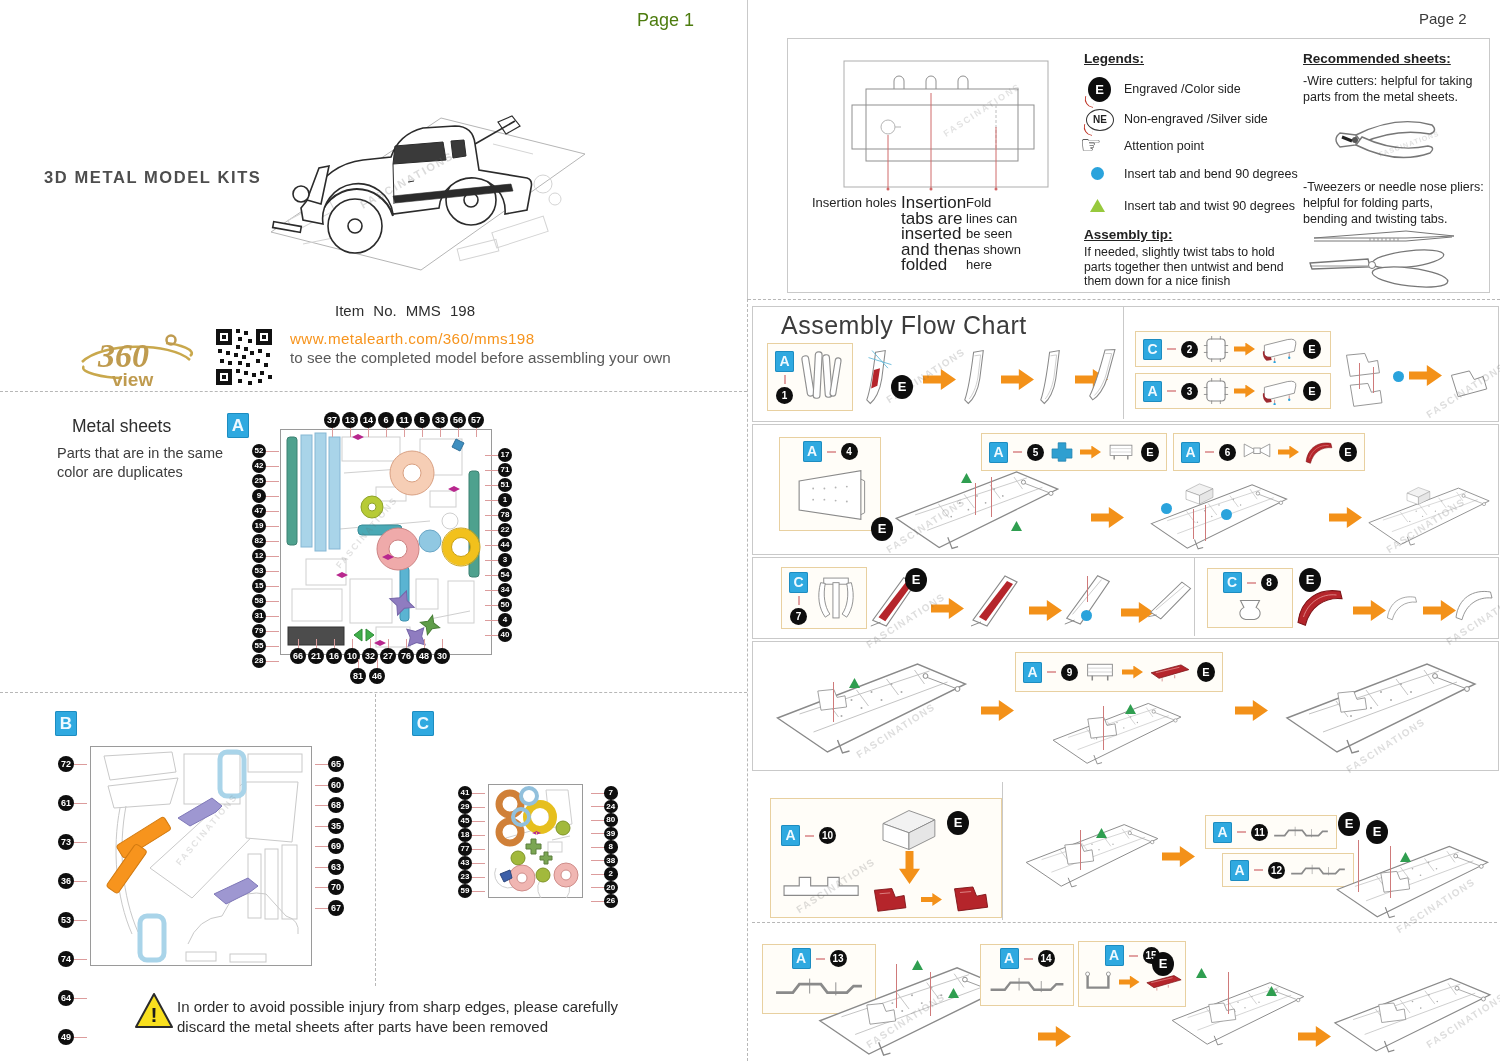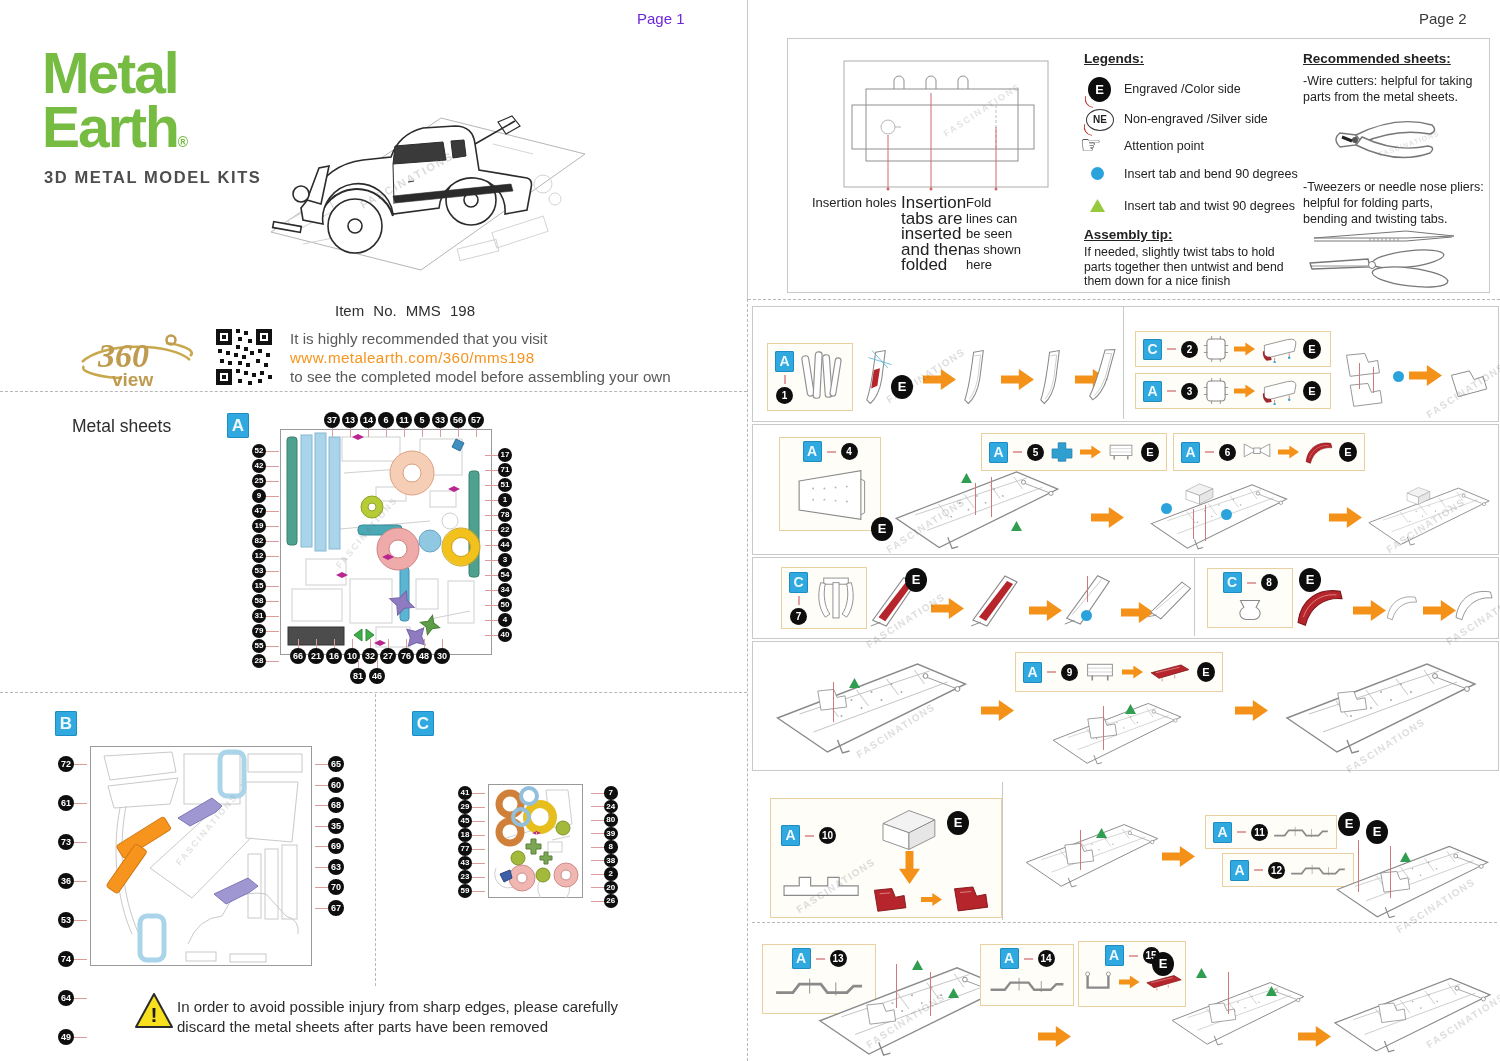--- a/index.html
+++ b/index.html
@@ -184,34 +184,30 @@
     <circle cx="46" cy="37" r="1"></circle>
           <circle cx="58" cy="38" r="1"></circle>
         </g>
     <path d="M73,14 l4,2 v34 l-4,2" fill="none" stroke="#8a8a8a"></path>
   </symbol>
 </defs>
 </svg>
 
 <div class="canvas">
 
-  <div class="abs" style="left:637px;top:10px;font-size:15px;color:#6d28d9">Page 1</div>
+  <div class="abs" style="left:637px;top:10px;font-size:18px;color:#4d7c0f">Page 1</div>
   <div class="abs" style="left:1419px;top:10px;font-size:15px;color:#3a3a3a">Page 2</div>
   <div class="vline" style="left:747px;top:0;height:299px"></div>
   <div class="vdashed" style="left:747px;top:299px;height:762px"></div>
   <div class="hdashed" style="left:0;top:391px;width:747px"></div>
   <div class="hdashed" style="left:0;top:692px;width:747px"></div>
   <div class="vdashed" style="left:375px;top:694px;height:292px"></div>
   <div class="hdashed" style="left:748px;top:299px;width:752px"></div>
   <div class="hdashed" style="left:752px;top:922px;width:745px"></div>
 
-  <div class="abs" style="left:42px;top:46px;color:#76bc43;font-weight:bold;font-size:57px;line-height:54px;letter-spacing:-2px">
-    <div>Metal</div>
-    <div><span>Earth</span><span style="font-size:14px;letter-spacing:0;vertical-align:baseline">®</span></div>
-  </div>
   <div class="abs" style="left:44px;top:168px;font-weight:bold;font-size:16.5px;letter-spacing:1.6px;color:#4d4d4d">3D METAL MODEL KITS</div>
 
   <svg class="abs" style="left:243px;top:104px" width="345" height="170" viewBox="0 0 345 170">
     <polygon points="28,128 198,14 342,50 178,166" fill="#fff" stroke="#b5b5b5"></polygon>
     <g stroke="#d4d4d4" fill="none">
       <rect x="45" y="105" width="46" height="13" transform="rotate(-28 68 111)"></rect>
       <rect x="250" y="120" width="54" height="16" transform="rotate(-18 277 128)"></rect>
       <rect x="215" y="140" width="40" height="12" transform="rotate(-14 235 146)"></rect>
       <circle cx="300" cy="80" r="9"></circle>
         <circle cx="312" cy="95" r="6"></circle>
@@ -289,26 +285,27 @@
         <rect x="6" y="46" width="8" height="8"></rect>
       </g>
     <g fill="#111">
         <rect x="8" y="8" width="4" height="4"></rect>
         <rect x="48" y="8" width="4" height="4"></rect>
         <rect x="8" y="48" width="4" height="4"></rect>
       </g>
   </svg>
 
   <div class="abs" style="left:290px;top:329px;font-size:15.2px;line-height:19px;color:#595959">
-    <div>It is highly recommended that you visit</div>
     <div style="color:#f7941d;letter-spacing:.4px">www.metalearth.com/360/mms198</div>
     <div>to see the completed model before assembling your own</div>
   </div>
 
   <div class="abs" style="left:72px;top:416px;width:190px;text-align:left;font-size:17.5px;color:#2e2e2e">Metal sheets</div>
+  <div class="abs prel" style="left:57px;top:444px;width:230px;font-size:14.5px;line-height:19px;color:#3c3c3c">Parts that are in the same
+color are duplicates</div>
   <span class="badge lg abs" style="left:227px;top:413px">A</span>
 
   <div class="abs" style="left:238px;top:412px;width:278px;height:276px">
     <svg class="abs" style="left:42px;top:17px" width="212" height="226" viewBox="0 0 212 226">
       <rect x="0.5" y="0.5" width="211" height="225" fill="#fff" stroke="#9a9a9a"></rect>
       <g stroke="#cfcfcf" fill="none">
         <rect x="62" y="8" width="58" height="24"></rect>
           <rect x="140" y="10" width="42" height="36"></rect>
         <rect x="26" y="130" width="40" height="26"></rect>
           <rect x="12" y="160" width="50" height="32"></rect>
@@ -607,20 +604,21 @@
           <path d="M4,19 H62" stroke-width="0.8"></path>
         <ellipse cx="102" cy="12" rx="36" ry="8" transform="rotate(-7 102 12)"></ellipse>
         <ellipse cx="104" cy="30" rx="38" ry="9" transform="rotate(7 104 30)"></ellipse>
       </g>
       <circle cx="66" cy="18" r="3.5" fill="#fff" stroke="#777"></circle>
     </svg>
   </div>
 
   <div class="rowbox" style="left:752px;top:306px;width:745px;height:114px">
     <div class="vline" style="left:370px;top:0;height:112px"></div>
+    <div class="abs" style="left:28px;top:4px;font-size:25px;letter-spacing:.5px;color:#3c3c3c">Assembly Flow Chart</div>
     <div class="stepbox" style="left:14px;top:36px;height:68px">
       <span class="col" style="gap:3px">
           <span class="badge">A</span>
           <span class="vdash"></span>
           <span class="numc">1</span>
         </span>
       <svg width="46" height="58" viewBox="0 0 46 60">
           <use href="#sy-blades"></use>
         </svg>
     </div>

